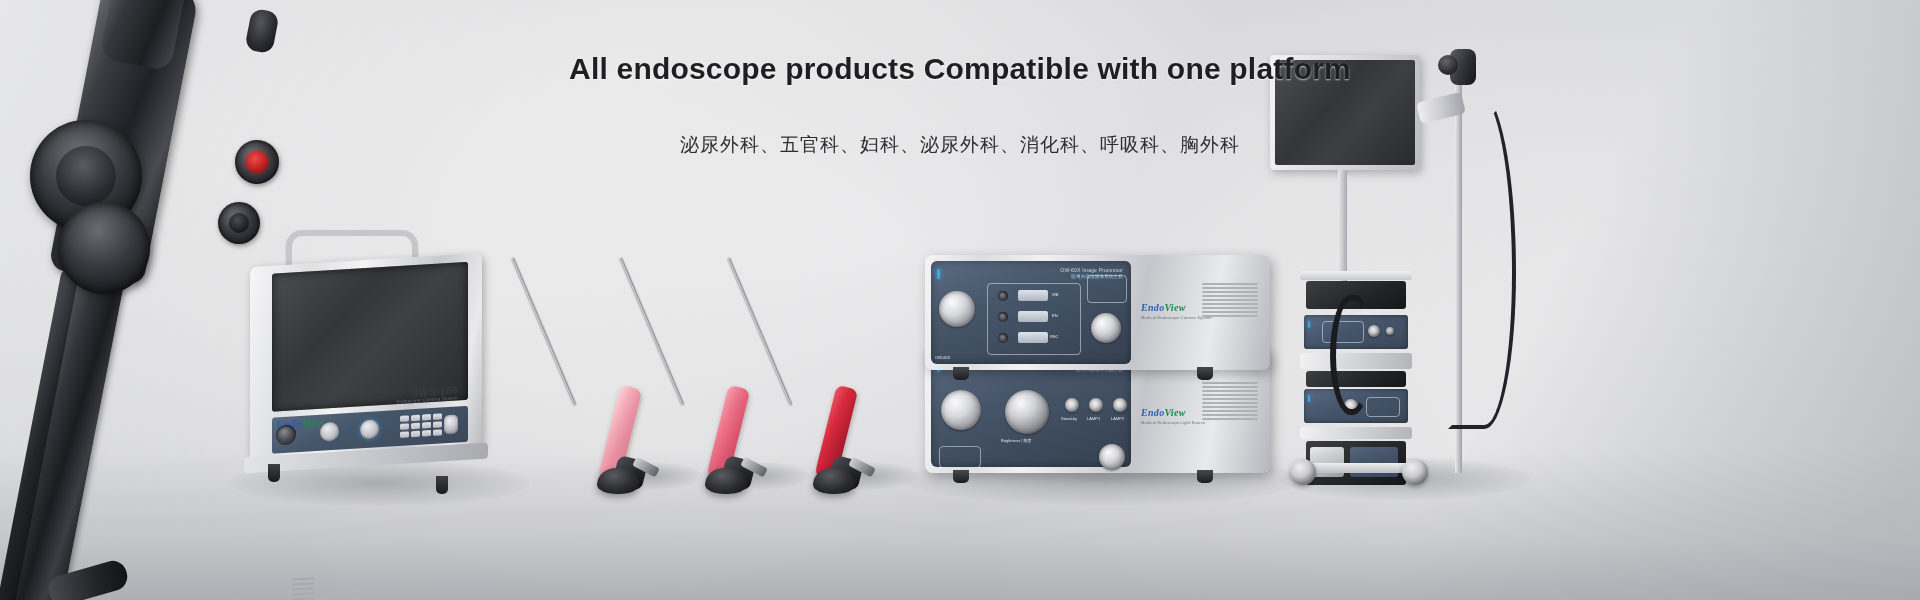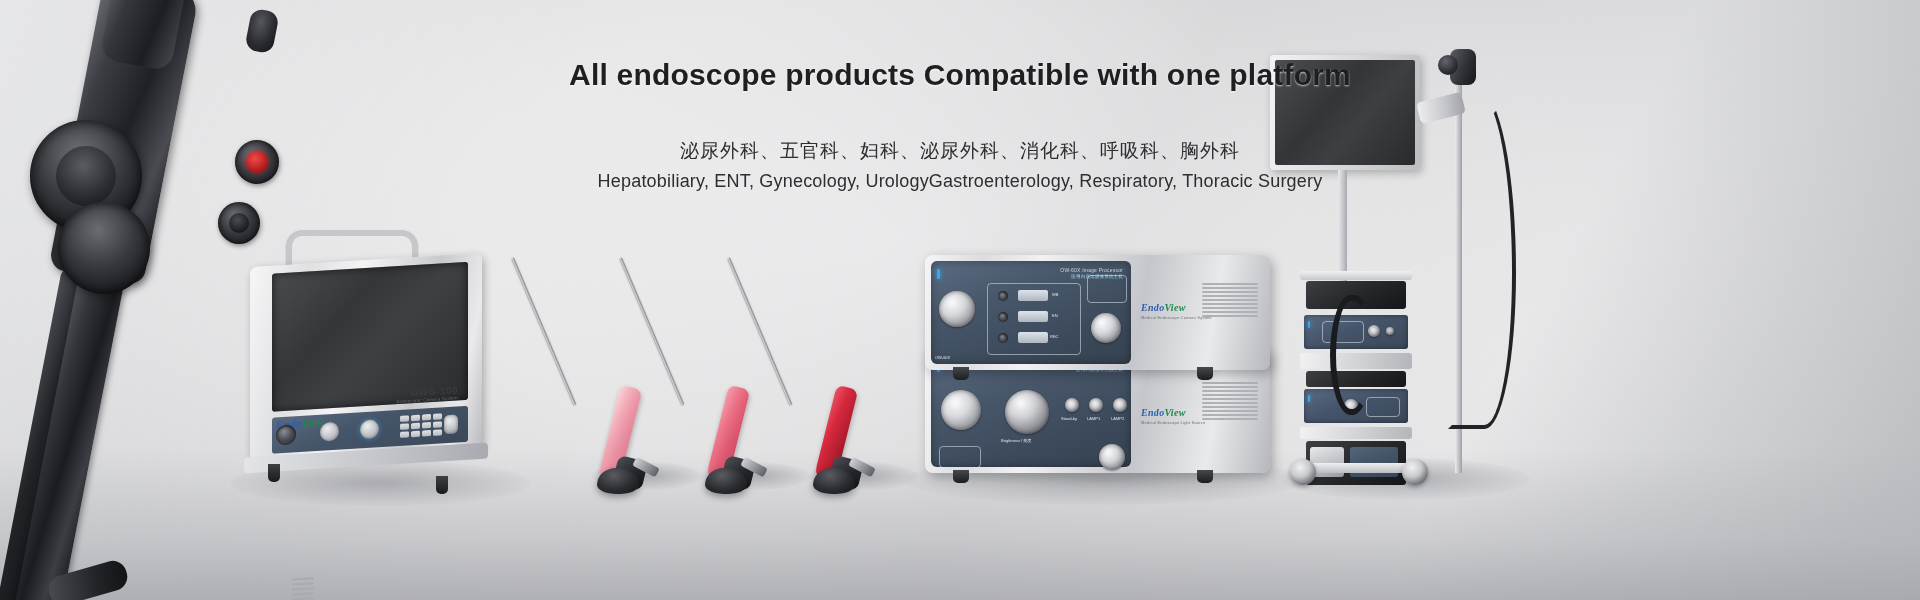--- a/index.html
+++ b/index.html
@@ -25,21 +25,21 @@
 
   
   .textblock{position:absolute;left:0;right:0;top:52px;text-align:center;z-index:40;}
   .headline-cn{
     font-size:62px;font-weight:700;letter-spacing:2px;color:#2b2b2d;line-height:1.12;
     text-shadow:0 2px 3px rgba(255,255,255,0.75), 0 1px 0 rgba(0,0,0,0.18);
     white-space:nowrap;
   }
   .headline-cn .gap{display:inline-block;width:22px;}
   .headline-en{
-    margin-top:6px;font-size:30px;font-weight:700;color:#1f1f21;letter-spacing:.2px;
+    font-size:30px;font-weight:700;color:#1f1f21;letter-spacing:.2px;
     text-shadow:0 1px 2px rgba(255,255,255,0.7);
     white-space:nowrap;
   }
   .sub-cn{margin-top:46px;font-size:19px;color:#2e2e30;letter-spacing:1px;white-space:nowrap;}
   .sub-en{margin-top:7px;font-size:18px;color:#2e2e30;letter-spacing:.2px;white-space:nowrap;}
 
   
   .dev{position:absolute;}
   .knob{border-radius:50%;background:radial-gradient(circle at 36% 32%,#fbfbfc 0%,#d6d7db 38%,#9a9ba1 70%,#6e6f75 100%);box-shadow:inset 0 0 5px rgba(0,0,0,.45),0 1px 2px rgba(0,0,0,.35);}
   .port{border-radius:50%;background:radial-gradient(circle at 40% 34%,#8b8d94 0%,#4c4e55 45%,#232429 100%);box-shadow:inset 0 1px 3px rgba(0,0,0,.8);}
@@ -269,21 +269,20 @@
     <div class="es-dialbig"></div>
     <div class="es-dialsm"></div>
     <div class="es-btn-red"></div>
     <div class="es-btn-blk"></div>
     <div class="es-foot"></div>
   </div>
 
   <div class="textblock">
     <div class="headline-en">All endoscope products Compatible with one platform</div>
     <div class="sub-cn">泌尿外科、五官科、妇科、泌尿外科、消化科、呼吸科、胸外科</div>
-    <div class="sub-en">Hepatobiliary, ENT, Gynecology, UrologyGastroenterology, Respiratory, Thoracic Surgery</div>
   </div>
 
   <div class="shadow-oval" style="left:230px;top:460px;width:300px;height:46px;"></div>
   <div class="dev" id="monitor">
     <div class="mon-handle"></div>
     <div class="mon-shell">
       <div class="mon-screen"></div>
       <div class="mon-panel">
         <div class="mon-label">OWS-100</div>
         <div class="mon-sublabel">Endoscopic Camera System</div>

